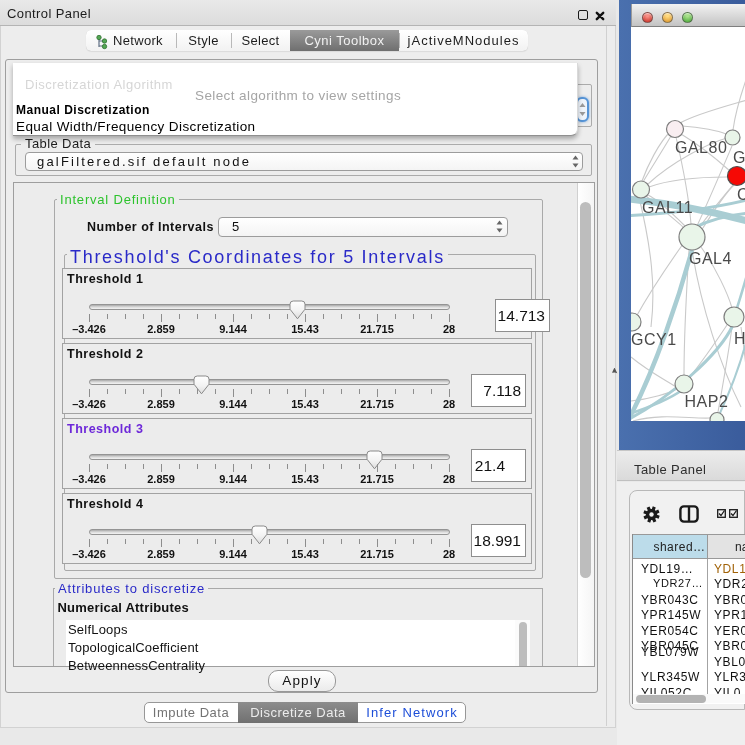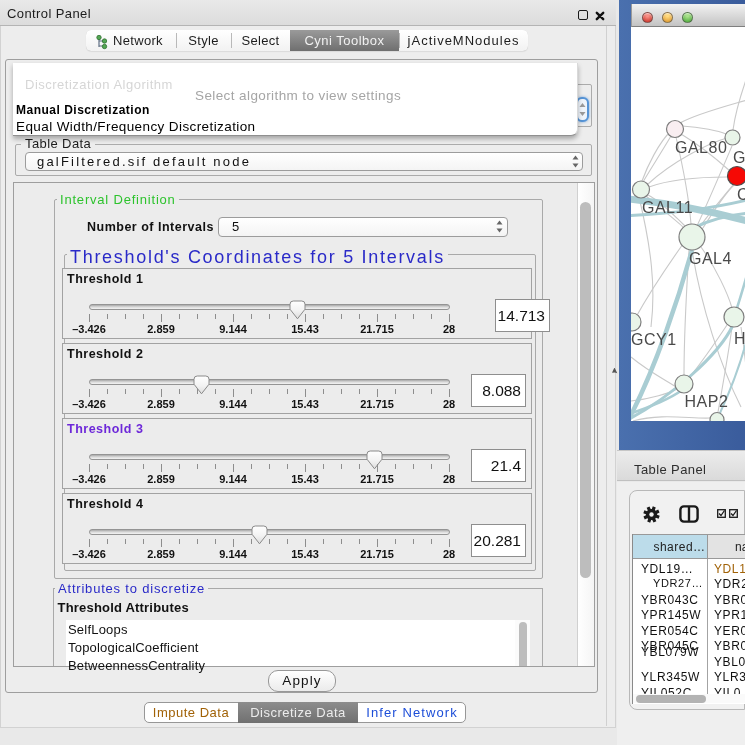--- a/index.html
+++ b/index.html
@@ -88,61 +88,61 @@
     <path d="M1 4.2 Q1 1 4.2 1 L12.8 1 Q16 1 16 4.2 L16 9.2 L8.5 18.8 L1 9.2 Z" fill="url(#thg)" stroke="#8a8a8a" stroke-width="1"></path>
   </svg>
 <div class="abs" style="left:89px;top:389px;width:362px;height:5px;background:repeating-linear-gradient(to right,#8d8d8d 0,#8d8d8d 1px,transparent 1px,transparent 18px);"></div>
 <div class="abs" style="left:89px;top:389px;width:362px;height:8px;background:repeating-linear-gradient(to right,#8d8d8d 0,#8d8d8d 1px,transparent 1px,transparent 72px);"></div>
 <div class="abs" style="left:59px;top:398px;width:60px;text-align:center;font-size:11px;font-weight:600;color:#111;">–3.426</div>
 <div class="abs" style="left:131px;top:398px;width:60px;text-align:center;font-size:11px;font-weight:600;color:#111;">2.859</div>
 <div class="abs" style="left:203px;top:398px;width:60px;text-align:center;font-size:11px;font-weight:600;color:#111;">9.144</div>
 <div class="abs" style="left:275px;top:398px;width:60px;text-align:center;font-size:11px;font-weight:600;color:#111;">15.43</div>
 <div class="abs" style="left:347px;top:398px;width:60px;text-align:center;font-size:11px;font-weight:600;color:#111;">21.715</div>
 <div class="abs" style="left:419px;top:398px;width:60px;text-align:center;font-size:11px;font-weight:600;color:#111;">28</div>
-<div class="abs" style="left:471px;top:374px;width:55px;height:33px;background:#ffffff;border:1px solid #8e8e8e;font-size:15.5px;color:#111;line-height:31px;text-align:right;padding-right:4px;">8.088</div>
+<div class="abs" style="left:471px;top:374px;width:55px;height:33px;background:#ffffff;border:1px solid #8e8e8e;font-size:15.5px;color:#111;line-height:31px;text-align:right;padding-right:4px;">7.118</div>
 <div class="abs" style="left:61.5px;top:418px;width:470px;height:71px;background:#ececec;border:1px solid #a2a2a2;"></div>
 <div class="abs" style="left:67px;top:422px;font-size:12.5px;font-weight:bold;letter-spacing:0.5px;color:#6d28d9;">Threshold 3</div>
 <div class="abs" style="left:89px;top:454px;width:361px;height:6px;background:linear-gradient(#a8a8a8,#dadada 50%,#f3f3f3);border:1px solid #949494;border-radius:3px;"></div>
 <svg class="abs" style="left:365.5px;top:450px;" width="17" height="20" viewBox="0 0 17 20">
     <path d="M1 4.2 Q1 1 4.2 1 L12.8 1 Q16 1 16 4.2 L16 9.2 L8.5 18.8 L1 9.2 Z" fill="url(#thg)" stroke="#8a8a8a" stroke-width="1"></path>
   </svg>
 <div class="abs" style="left:89px;top:464px;width:362px;height:5px;background:repeating-linear-gradient(to right,#8d8d8d 0,#8d8d8d 1px,transparent 1px,transparent 18px);"></div>
 <div class="abs" style="left:89px;top:464px;width:362px;height:8px;background:repeating-linear-gradient(to right,#8d8d8d 0,#8d8d8d 1px,transparent 1px,transparent 72px);"></div>
 <div class="abs" style="left:59px;top:473px;width:60px;text-align:center;font-size:11px;font-weight:600;color:#111;">–3.426</div>
 <div class="abs" style="left:131px;top:473px;width:60px;text-align:center;font-size:11px;font-weight:600;color:#111;">2.859</div>
 <div class="abs" style="left:203px;top:473px;width:60px;text-align:center;font-size:11px;font-weight:600;color:#111;">9.144</div>
 <div class="abs" style="left:275px;top:473px;width:60px;text-align:center;font-size:11px;font-weight:600;color:#111;">15.43</div>
 <div class="abs" style="left:347px;top:473px;width:60px;text-align:center;font-size:11px;font-weight:600;color:#111;">21.715</div>
 <div class="abs" style="left:419px;top:473px;width:60px;text-align:center;font-size:11px;font-weight:600;color:#111;">28</div>
-<div class="abs" style="left:471px;top:449px;width:55px;height:33px;background:#ffffff;border:1px solid #8e8e8e;font-size:15.5px;color:#111;line-height:31px;text-align:right;padding-right:4px;">21.4</div>
+<div class="abs" style="left:471px;top:449px;width:55px;height:33px;background:#ffffff;border:1px solid #8e8e8e;font-size:15.5px;color:#111;line-height:31px;text-align:right;padding-right:20px;">21.4</div>
 <div class="abs" style="left:61.5px;top:493px;width:470px;height:71px;background:#ececec;border:1px solid #a2a2a2;"></div>
 <div class="abs" style="left:67px;top:497px;font-size:12.5px;font-weight:bold;letter-spacing:0.5px;color:#111;">Threshold 4</div>
 <div class="abs" style="left:89px;top:529px;width:361px;height:6px;background:linear-gradient(#a8a8a8,#dadada 50%,#f3f3f3);border:1px solid #949494;border-radius:3px;"></div>
 <svg class="abs" style="left:250.5px;top:525px;" width="17" height="20" viewBox="0 0 17 20">
     <path d="M1 4.2 Q1 1 4.2 1 L12.8 1 Q16 1 16 4.2 L16 9.2 L8.5 18.8 L1 9.2 Z" fill="url(#thg)" stroke="#8a8a8a" stroke-width="1"></path>
   </svg>
 <div class="abs" style="left:89px;top:539px;width:362px;height:5px;background:repeating-linear-gradient(to right,#8d8d8d 0,#8d8d8d 1px,transparent 1px,transparent 18px);"></div>
 <div class="abs" style="left:89px;top:539px;width:362px;height:8px;background:repeating-linear-gradient(to right,#8d8d8d 0,#8d8d8d 1px,transparent 1px,transparent 72px);"></div>
 <div class="abs" style="left:59px;top:548px;width:60px;text-align:center;font-size:11px;font-weight:600;color:#111;">–3.426</div>
 <div class="abs" style="left:131px;top:548px;width:60px;text-align:center;font-size:11px;font-weight:600;color:#111;">2.859</div>
 <div class="abs" style="left:203px;top:548px;width:60px;text-align:center;font-size:11px;font-weight:600;color:#111;">9.144</div>
 <div class="abs" style="left:275px;top:548px;width:60px;text-align:center;font-size:11px;font-weight:600;color:#111;">15.43</div>
 <div class="abs" style="left:347px;top:548px;width:60px;text-align:center;font-size:11px;font-weight:600;color:#111;">21.715</div>
 <div class="abs" style="left:419px;top:548px;width:60px;text-align:center;font-size:11px;font-weight:600;color:#111;">28</div>
-<div class="abs" style="left:471px;top:524px;width:55px;height:33px;background:#ffffff;border:1px solid #8e8e8e;font-size:15.5px;color:#111;line-height:31px;text-align:right;padding-right:4px;">20.281</div>
+<div class="abs" style="left:471px;top:524px;width:55px;height:33px;background:#ffffff;border:1px solid #8e8e8e;font-size:15.5px;color:#111;line-height:31px;text-align:right;padding-right:4px;">18.991</div>
 <div class="abs" style="left:52.5px;top:588px;width:490px;height:78px;border:1px solid #a9a9a9;border-bottom:none;"></div>
 <div class="abs" style="left:55px;top:581px;background:#ececec;font-size:13px;letter-spacing:0.8px;color:#2a2ac8;padding:0 3px;">Attributes to discretize</div>
-<div class="abs" style="left:57.5px;top:600px;font-size:13px;font-weight:bold;letter-spacing:0.2px;color:#111;">Threshold Attributes</div>
+<div class="abs" style="left:57.5px;top:600px;font-size:13px;font-weight:bold;letter-spacing:0.2px;color:#111;">Numerical Attributes</div>
 <div class="abs" style="left:66px;top:620px;width:463px;height:46px;background:#ffffff;"></div>
 <div class="abs" style="left:68px;top:621px;font-size:13px;letter-spacing:0.2px;color:#111;line-height:18.2px;">SelfLoops<br>TopologicalCoefficient<br>BetweennessCentrality</div>
 <div class="abs" style="left:514.5px;top:620px;width:15px;height:46px;background:#fbfbfb;"></div>
 <div class="abs" style="left:518.5px;top:622px;width:8.5px;height:44px;background:#bdbdbd;border-radius:5px 5px 0 0;"></div>
 <div class="abs" style="left:268px;top:670px;width:68px;height:22px;background:linear-gradient(#ffffff,#ebebeb);border:1px solid #989898;border-radius:10px;font-size:13.5px;font-weight:500;letter-spacing:1.1px;color:#111;line-height:20px;text-align:center;">Apply</div>
 <div class="abs" style="left:144px;top:702px;width:322px;height:21px;background:#ffffff;border:1px solid #979797;border-radius:5px;"></div>
-<div class="abs" style="left:144px;top:702px;width:94px;height:31px;font-size:13px;letter-spacing:0.5px;color:#a16207;line-height:21px;text-align:center;">Impute Data</div>
+<div class="abs" style="left:144px;top:702px;width:94px;height:31px;font-size:13px;letter-spacing:0.5px;color:#737373;line-height:21px;text-align:center;">Impute Data</div>
 <div class="abs" style="left:238px;top:702px;width:120px;height:21px;background:linear-gradient(#8d8d8d,#707070);font-size:13px;letter-spacing:0.5px;color:#ececec;line-height:21px;text-align:center;">Discretize Data</div>
 <div class="abs" style="left:358px;top:702px;width:108px;height:21px;font-size:13px;letter-spacing:1.1px;color:#1d4ed8;line-height:21px;text-align:center;">Infer Network</div>
 <div class="abs" style="left:13px;top:63px;width:565px;height:73px;background:#ffffff;border-bottom:1.5px solid #909090;border-right:1px solid #d9d9d9;border-radius:0 0 7px 0;box-shadow:0 3px 5px rgba(0,0,0,0.3);"></div>
 <div class="abs" style="left:25px;top:77px;font-size:13px;letter-spacing:0.5px;color:#d6d6d6;">Discretization Algorithm</div>
 <div class="abs" style="left:195px;top:88px;font-size:13.5px;letter-spacing:0.4px;color:#a5a5a5;">Select algorithm to view settings</div>
 <div class="abs" style="left:16px;top:103px;font-size:12px;letter-spacing:0.5px;font-weight:bold;color:#000;">Manual Discretization</div>
 <div class="abs" style="left:16px;top:119px;font-size:13.5px;letter-spacing:0.4px;color:#000;">Equal Width/Frequency Discretization</div>
 <svg class="abs" style="left:612px;top:368px;" width="8" height="8" viewBox="0 0 8 8">
     <path d="M1 6 L1 0 L6 4 L3.5 4.5 Z" fill="#555" transform="rotate(25 3 3)"></path>
   </svg>

